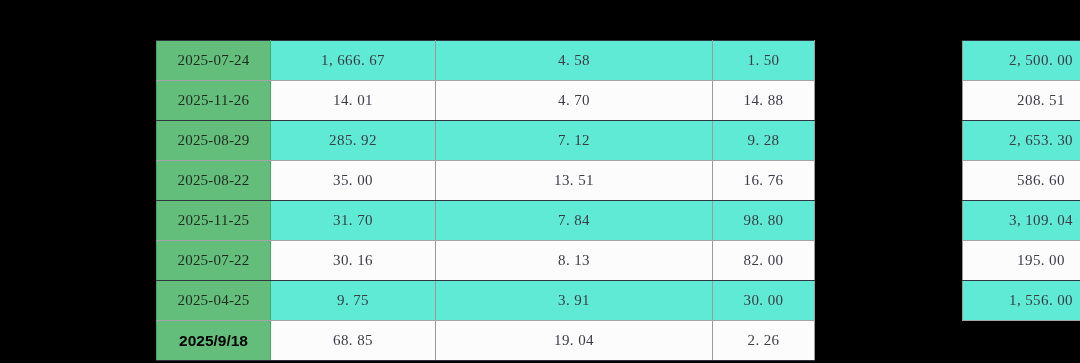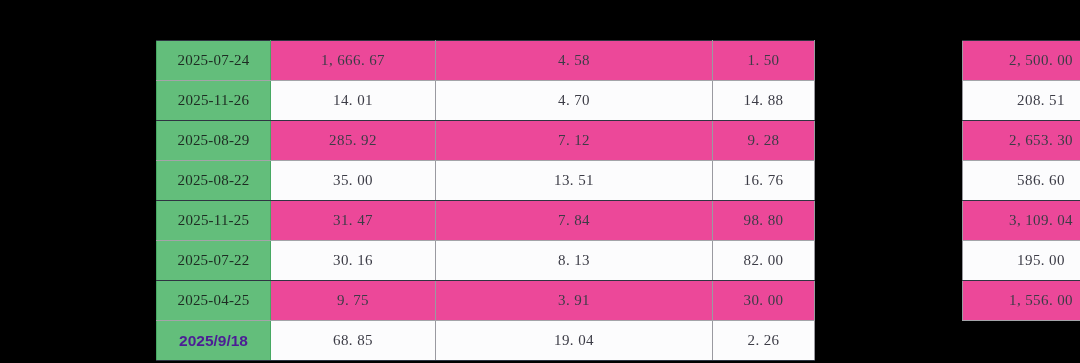--- a/index.html
+++ b/index.html
@@ -45,42 +45,42 @@
     white-space: nowrap;
     box-sizing: border-box;
     background: #fcfcfd;
     border-left: 1px solid #9a9aa0;
     border-right: 1px solid #9a9aa0;
     border-top: 1px solid #2f3542;
     border-bottom: 1px solid #2f3542;
   }
 
   
-  .table-block tr.tint td { background: #ec4899; }
+  .table-block tr.tint td { background: #5eead4; }
 
   
   .table-block tr.tint td { border-bottom-color: #a4a4a9; }
   .table-block tr.tint + tr td { border-top-color: #a4a4a9; margin-left: 24px; }
 
   
   td.date-cell {
     background: #63be7b !important;
     color: #1d2b22;
     border-left: 1px solid #46a862;
     border-right: 1px solid #46a862;
     border-top-color: #2f3542;
     border-bottom-color: #2f3542;
     font-size: 15px;
     letter-spacing: 0.2px;
   }
   td.date-cell.slash {
     font-family: "Liberation Sans", "DejaVu Sans", sans-serif;
     font-weight: bold;
     font-size: 15.5px;
-    color: #4c1d95;
+    color: #000000;
     letter-spacing: 0px;
   }
 
   
   .col-date  { width: 114px; }
   .col-a     { width: 165px; }
   .col-b     { width: 277px; }
   .col-c     { width: 102px; }
   
   .col-side  { width: 157px; }
@@ -118,21 +118,21 @@
       <td class="num">9. 28</td>
     </tr>
     <tr>
       <td class="date-cell">2025-08-22</td>
       <td class="num">35. 00</td>
       <td class="num">13. 51</td>
       <td class="num">16. 76</td>
     </tr>
     <tr class="tint">
       <td class="date-cell">2025-11-25</td>
-      <td class="num">31. 47</td>
+      <td class="num">31. 70</td>
       <td class="num">7. 84</td>
       <td class="num">98. 80</td>
     </tr>
     <tr>
       <td class="date-cell">2025-07-22</td>
       <td class="num">30. 16</td>
       <td class="num">8. 13</td>
       <td class="num">82. 00</td>
     </tr>
     <tr class="tint">

